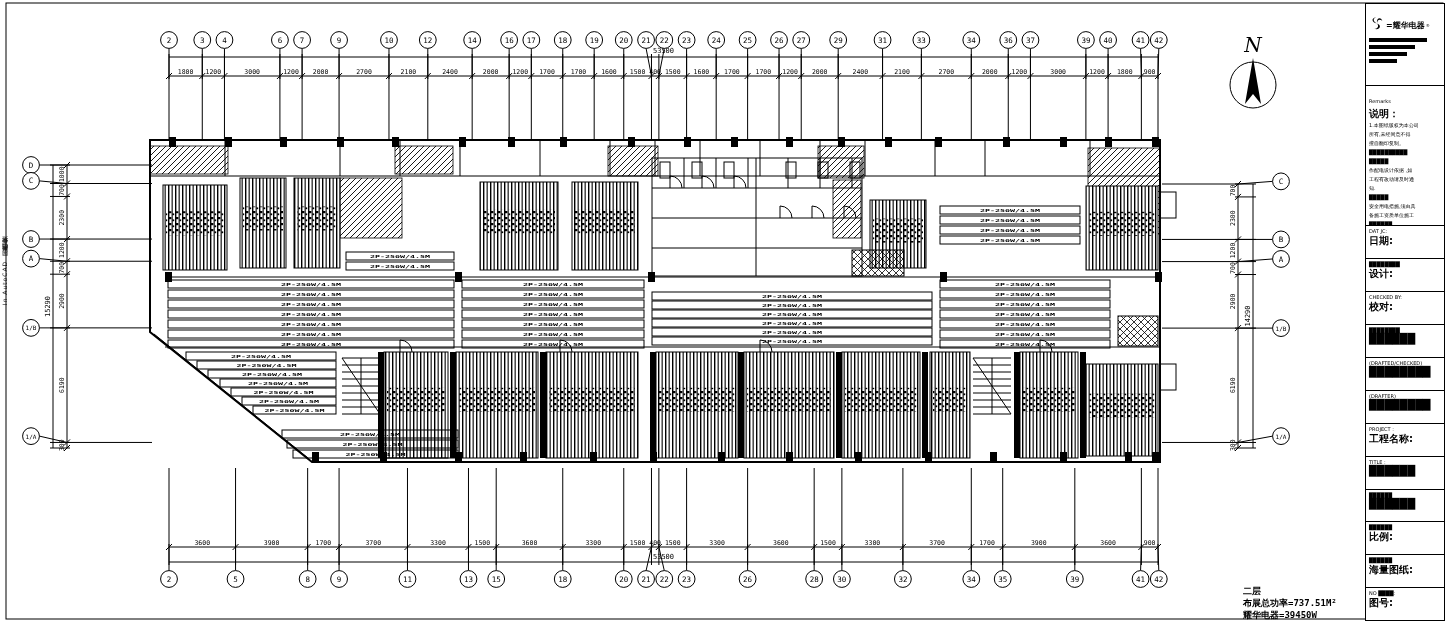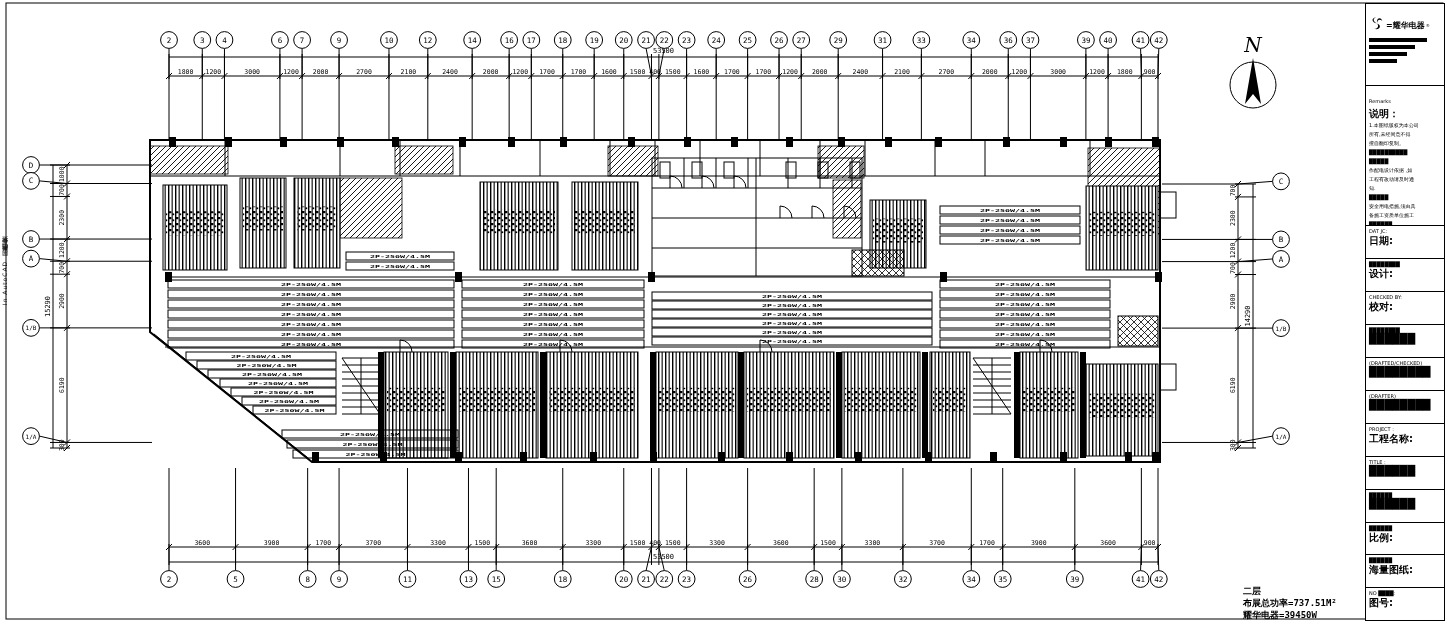--- a/index.html
+++ b/index.html
@@ -22,21 +22,21 @@
   .logo-text{font-size:8px;font-weight:bold;white-space:nowrap;}
   .logo-reg{font-size:4px;vertical-align:super;}
   .bar{background:#000;height:4px;margin-top:3px;}
   .b1{width:58px;}.b2{width:46px;}.b3{width:38px;}.b4{width:28px;}
   .tb-remarks{height:140px;}
   .rm-en{font-size:5px;}
   .rm-cn{font-size:10px;font-weight:bold;}
   .rm-line{font-size:5px;line-height:9px;white-space:nowrap;transform-origin:0 0;}
   .tb-fields{height:198px;display:flex;flex-direction:column;padding:0;border-bottom:none;}
   .tb-fields .tb-row{flex:1;border-bottom:1px solid #000;padding:2px 3px;box-sizing:border-box;overflow:hidden;}
-  .tb-bottom{flex:1;display:flex;flex-direction:column;padding:0;border-bottom:none;justify-content:flex-end;}
+  .tb-bottom{flex:1;display:flex;flex-direction:column;padding:0;border-bottom:none;}
   .tb-bottom .tb-row{flex:1;border-bottom:1px solid #000;padding:2px 3px;box-sizing:border-box;overflow:hidden;}
   .tb-bottom .tb-row:last-child{border-bottom:none;}
   .f-en{font-size:5px;display:block;white-space:nowrap;}
   .f-cn{font-size:10px;font-weight:bold;display:block;white-space:nowrap;}
   .wm{position:absolute;writing-mode:vertical-rl;font-size:6px;letter-spacing:1px;color:#000;opacity:.9;
       font-family:"DejaVu Sans",sans-serif;white-space:nowrap;}
   .wm-left{left:1px;top:246px;transform:rotate(180deg);}
   .wm-right{left:1428px;top:236px;}
   .footnote{position:absolute;left:1243px;top:585px;font:bold 9px "DejaVu Sans Mono",monospace;line-height:12px;white-space:nowrap;}
 </style>

